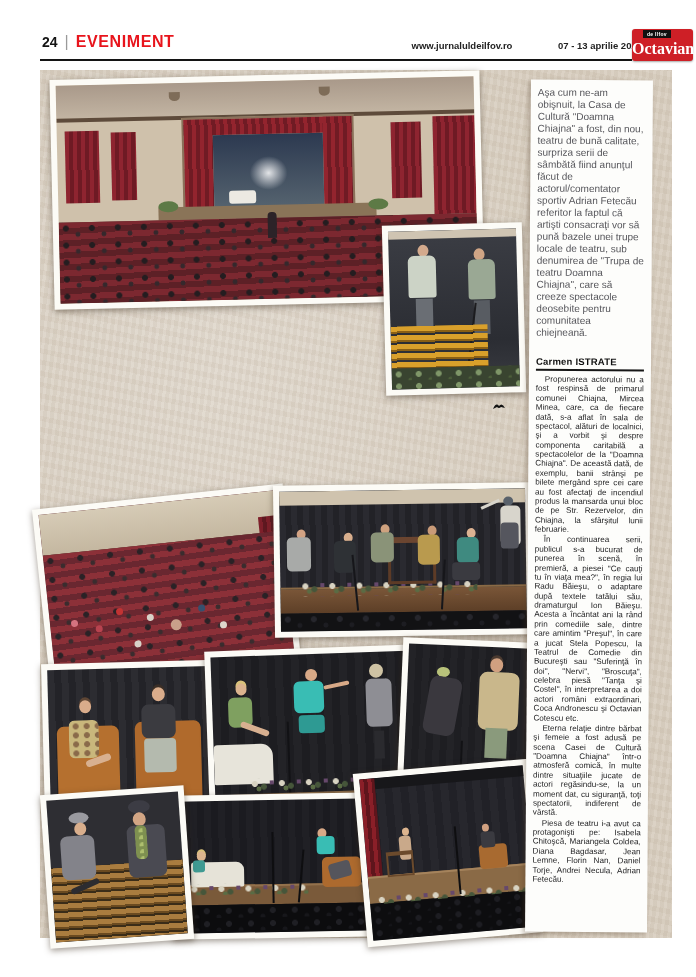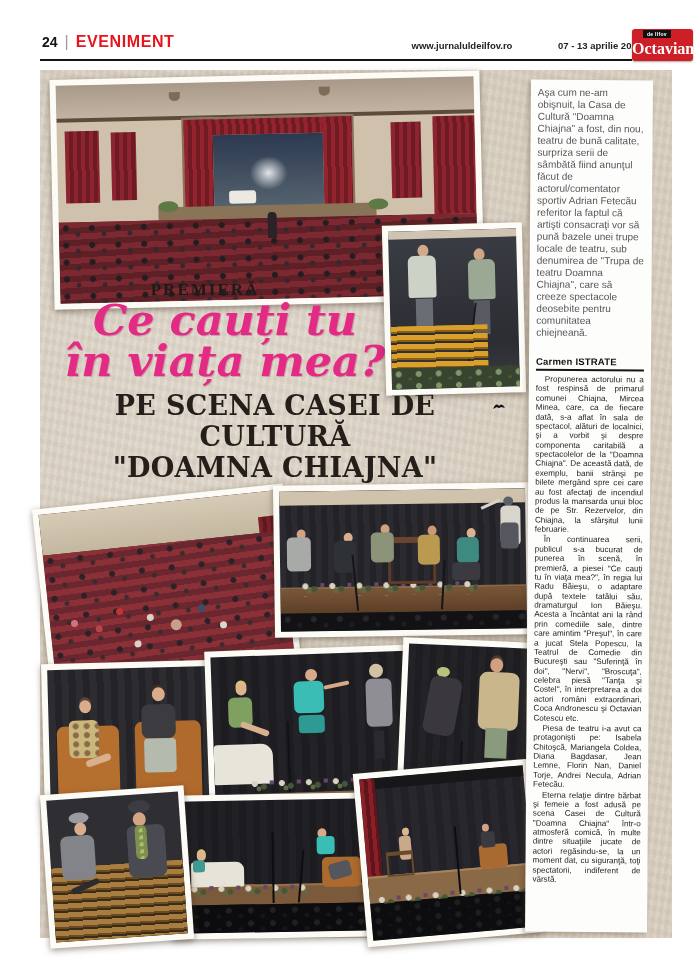--- a/index.html
+++ b/index.html
@@ -267,38 +267,31 @@
       <span class="i" style="left:21%;top:37%;width:12px;height:24px;background:#c9a98a;border-radius:4px;"></span>
       <span class="i" style="left:12%;bottom:38%;width:14%;height:12%;border:2px solid #6b4a2c;border-top:4px solid #6b4a2c;"></span>
       <span class="i" style="right:14%;bottom:38%;width:17%;height:15%;background:#a86a30;border-radius:4px;"></span>
       <span class="i rd" style="right:24%;top:34%;width:7px;height:8px;background:#d0a080;"></span>
       <span class="i" style="right:21%;top:39%;width:14px;height:16px;background:#3a3a40;border-radius:3px;"></span>
       <span class="i flw" style="left:4%;bottom:22%;width:92%;height:6%;"></span>
       <span class="i" style="left:55%;bottom:24%;width:2px;height:42%;background:#0e0e10;"></span>
     </div>
   </figure>
 
-  <div class="title">
-    <div class="kick">PREMIERĂ</div>
-    <div class="pink">Ce cauți tu</div>
-    <div class="pink">în viața mea?</div>
-    <div class="sub first">PE SCENA CASEI DE CULTURĂ</div>
-    <div class="sub">"DOAMNA CHIAJNA"</div>
-  </div>
 
   <span class="bird">
     <svg width="14" height="8" viewBox="0 0 14 8">
         <path d="M1 7 Q4 0 7 4 Q10 0 13 6 L9 5 Q7 7 5 5 Z" fill="#141414"></path>
       </svg>
   </span>
 
   <div class="artcol">
     <div class="intro">Aşa cum ne-am obişnuit, la Casa de Cultură "Doamna Chiajna" a fost, din nou, teatru de bună calitate, surpriza serii de sâmbătă fiind anunţul făcut de actorul/comentator sportiv Adrian Fetecău referitor la faptul că artişti consacraţi vor să pună bazele unei trupe locale de teatru, sub denumirea de "Trupa de teatru Doamna Chiajna", care să creeze spectacole deosebite pentru comunitatea chiejneană.</div>
     <div class="byline">Carmen ISTRATE</div>
     <div class="body">
       <p>Propunerea actorului nu a fost respinsă de primarul comunei Chiajna, Mircea Minea, care, ca de fiecare dată, s-a aflat în sala de spectacol, alături de localnici, şi a vorbit şi despre componenta caritabilă a spectacolelor de la "Doamna Chiajna". De această dată, de exemplu, banii strânşi pe bilete mergând spre cei care au fost afectaţi de incendiul produs la mansarda unui bloc de pe Str. Rezervelor, din Chiajna, la sfârşitul lunii februarie.</p>
       <p>În continuarea serii, publicul s-a bucurat de punerea în scenă, în premieră, a piesei "Ce cauţi tu în viaţa mea?", în regia lui Radu Băieşu, o adaptare după textele tatălui său, dramaturgul Ion Băieşu. Acesta a încântat ani la rând prin comediile sale, dintre care amintim "Preşul", în care a jucat Stela Popescu, la Teatrul de Comedie din Bucureşti sau "Suferinţă în doi", "Nervi", "Broscuţa", celebra piesă "Tanţa şi Costel", în interpretarea a doi actori români extraordinari, Coca Andronescu şi Octavian Cotescu etc.</p>
+      <p>Eterna relaţie dintre bărbat şi femeie a fost adusă pe scena Casei de Cultură "Doamna Chiajna" într-o atmosferă comică, în multe dintre situaţiile jucate de actori regăsindu-se, la un moment dat, cu siguranţă, toţi spectatorii, indiferent de vârstă.</p>
       <p>Piesa de teatru i-a avut ca protagonişti pe: Isabela Chitoşcă, Mariangela Coldea, Diana Bagdasar, Jean Lemne, Florin Nan, Daniel Torje, Andrei Necula, Adrian Fetecău.</p>
-      <p>Eterna relaţie dintre bărbat şi femeie a fost adusă pe scena Casei de Cultură "Doamna Chiajna" într-o atmosferă comică, în multe dintre situaţiile jucate de actori regăsindu-se, la un moment dat, cu siguranţă, toţi spectatorii, indiferent de vârstă.</p>
     </div>
   </div>
 
 </div>
 
 </body></html>

